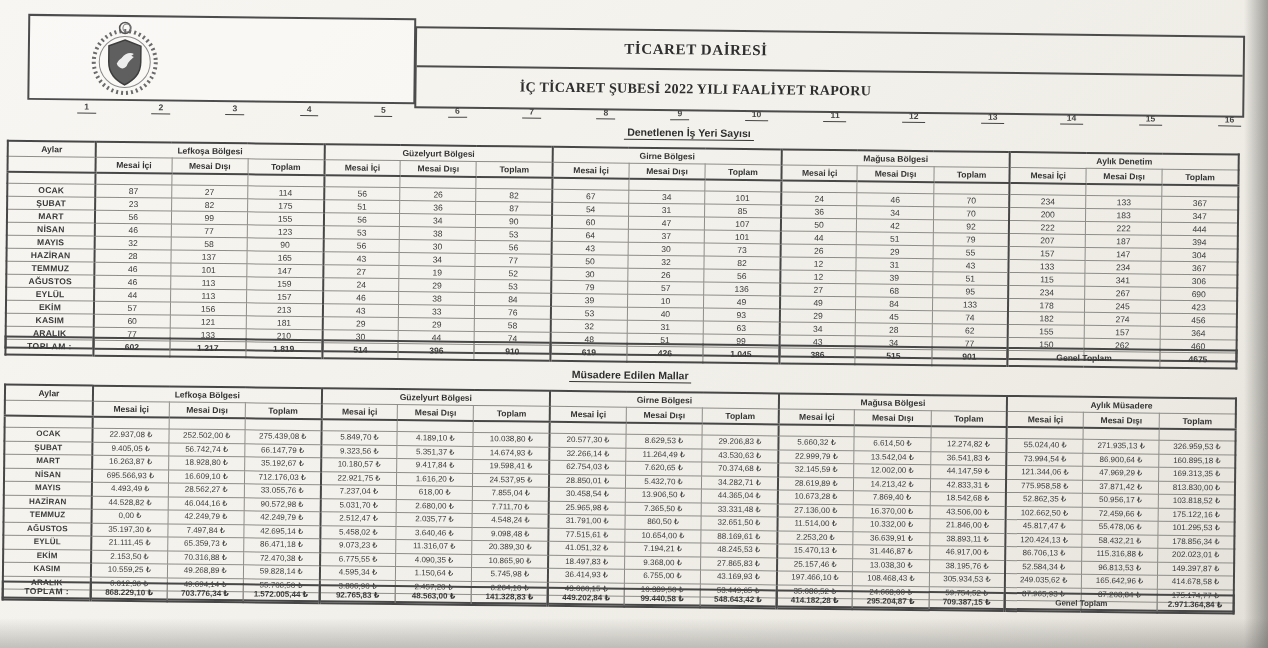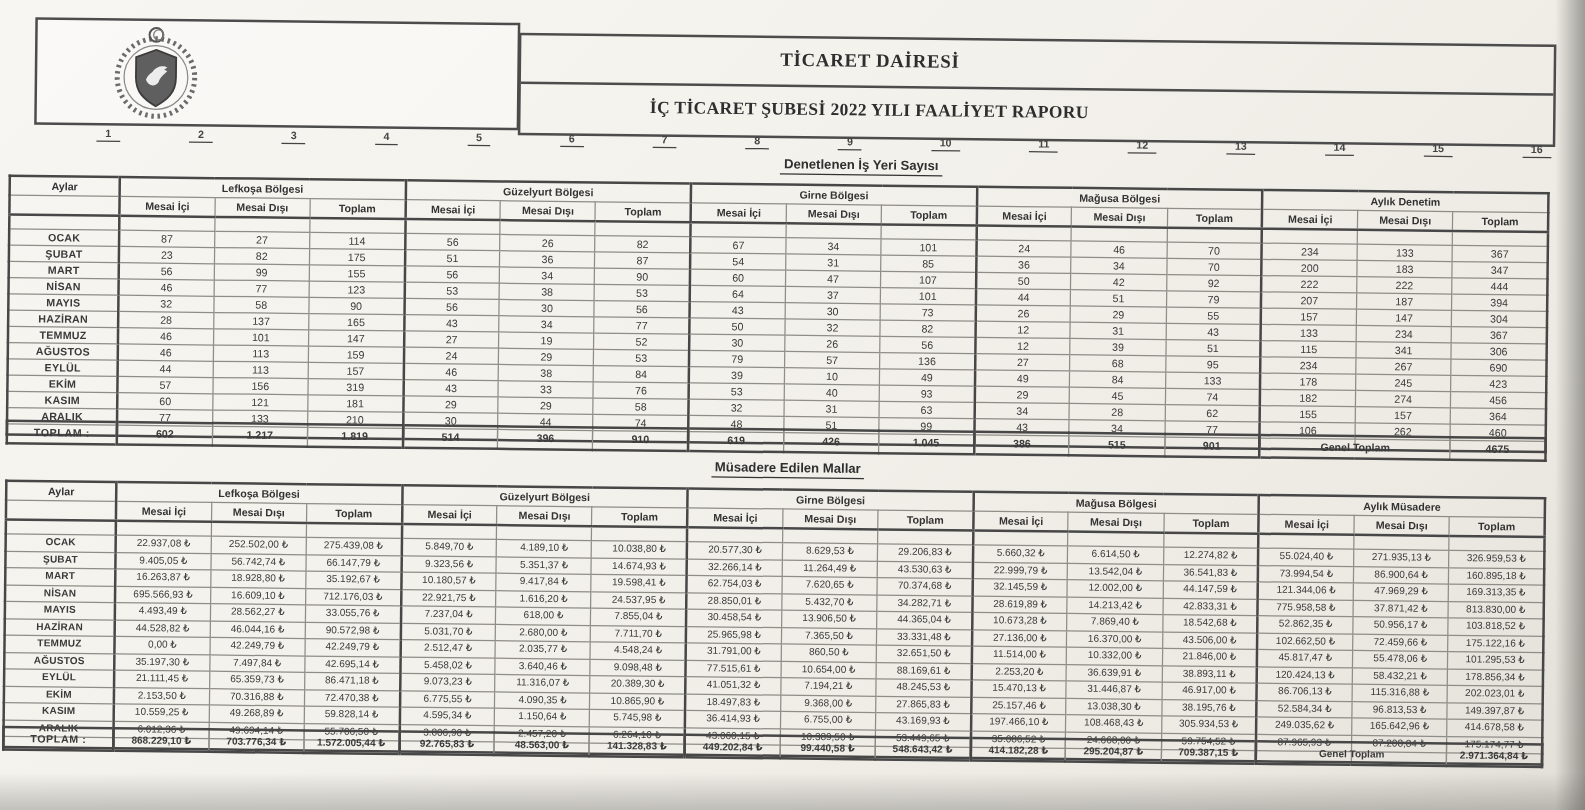--- a/index.html
+++ b/index.html
@@ -324,21 +324,21 @@
               <td>84</td>
               <td>133</td>
               <td class="gs">178</td>
               <td>245</td>
               <td>423</td>
             </tr>
             <tr class="dr">
               <td class="mon">EKİM</td>
               <td class="gs">57</td>
               <td>156</td>
-              <td>319</td>
+              <td>213</td>
               <td class="gs">43</td>
               <td>33</td>
               <td>76</td>
               <td class="gs">53</td>
               <td>40</td>
               <td>93</td>
               <td class="gs">29</td>
               <td>45</td>
               <td>74</td>
               <td class="gs">182</td>
@@ -370,21 +370,21 @@
               <td>210</td>
               <td class="gs">30</td>
               <td>44</td>
               <td>74</td>
               <td class="gs">48</td>
               <td>51</td>
               <td>99</td>
               <td class="gs">43</td>
               <td>34</td>
               <td>77</td>
-              <td class="gs">106</td>
+              <td class="gs">150</td>
               <td>262</td>
               <td>460</td>
             </tr>
             <tr class="tail">
               <td></td>
               <td class="gs"></td>
               <td></td>
               <td></td>
               <td class="gs"></td>
               <td></td>

